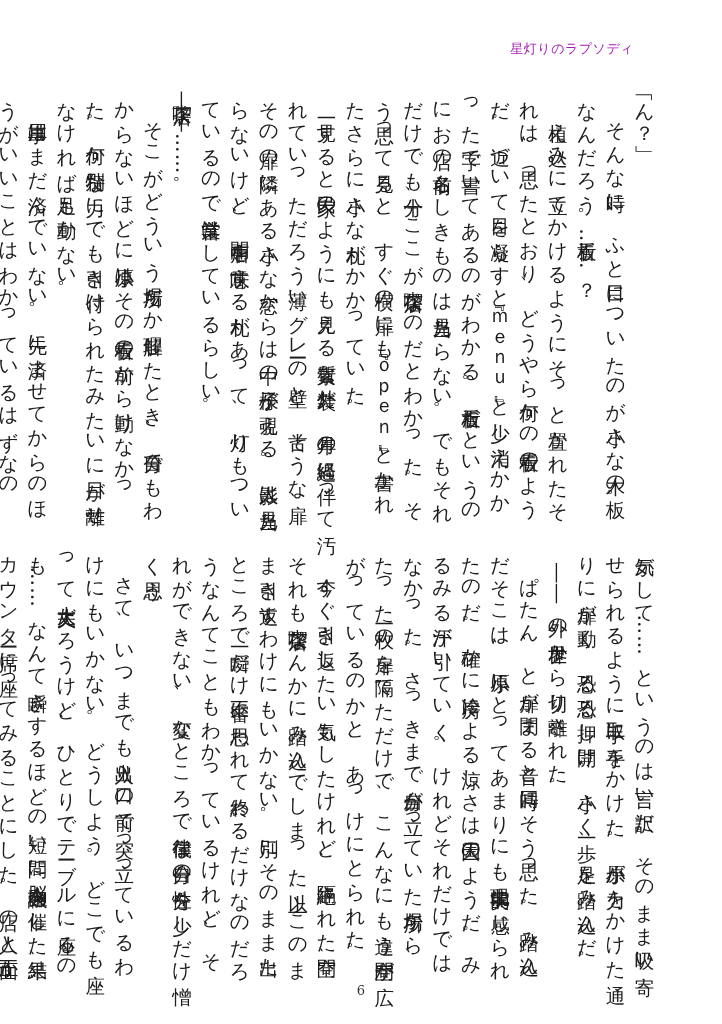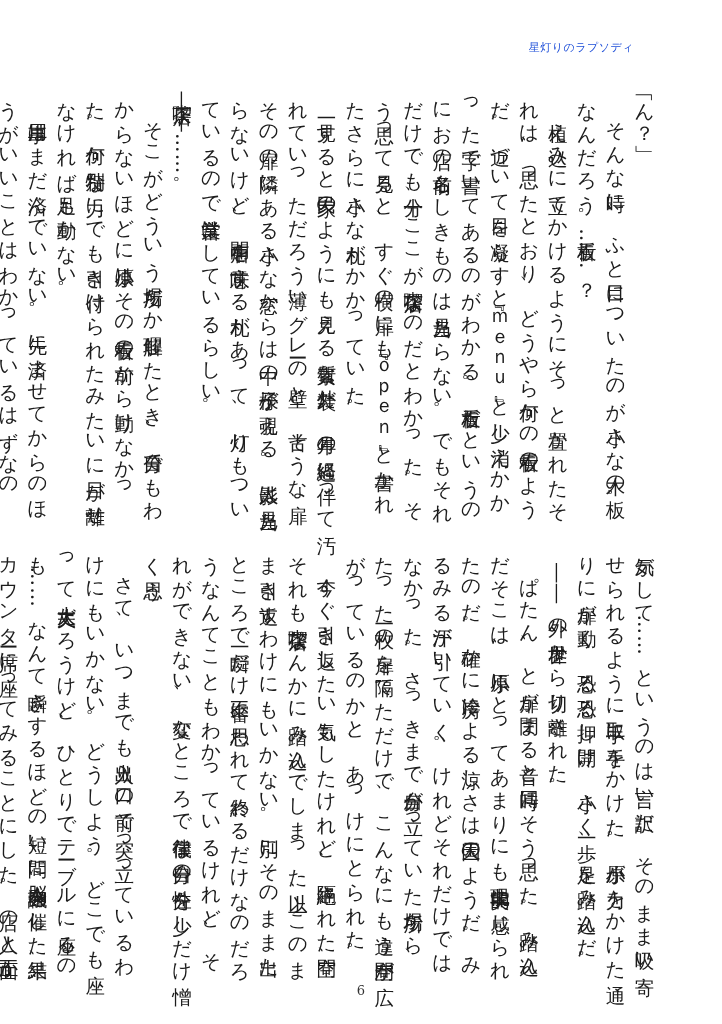--- a/index.html
+++ b/index.html
@@ -1,20 +1,20 @@
 <!DOCTYPE html>
 <html><head>
 <meta charset="utf-8">
 <style>
   html, body { margin: 0; padding: 0; background: #ffffff; }
   body { width: 722px; height: 1024px; position: relative; overflow: hidden; color: #1a1a1a; }
   .page { position: absolute; left: 0; top: 0; width: 722px; height: 1024px; background: #ffffff; }
   .running-title {
     position: absolute; right: 88px; top: 40px;
-    font-family: "DejaVu Sans", sans-serif; font-size: 11px; color: #1d4ed8; letter-spacing: 0.5px;
+    font-family: "DejaVu Sans", sans-serif; font-size: 13px; color: #a21caf; letter-spacing: 0.5px;
   }
   .tier {
     position: absolute; left: 98px; width: 560px;
     writing-mode: vertical-rl; -webkit-writing-mode: vertical-rl;
     font-family: "DejaVu Serif", serif; font-size: 19.5px;
     line-height: 28.9px; letter-spacing: 1.2px;
     color: #1c1c1c;
   }
   .tier-top { top: 88px; height: 436px; }
   .tier-bottom { top: 543px; height: 436px; }

